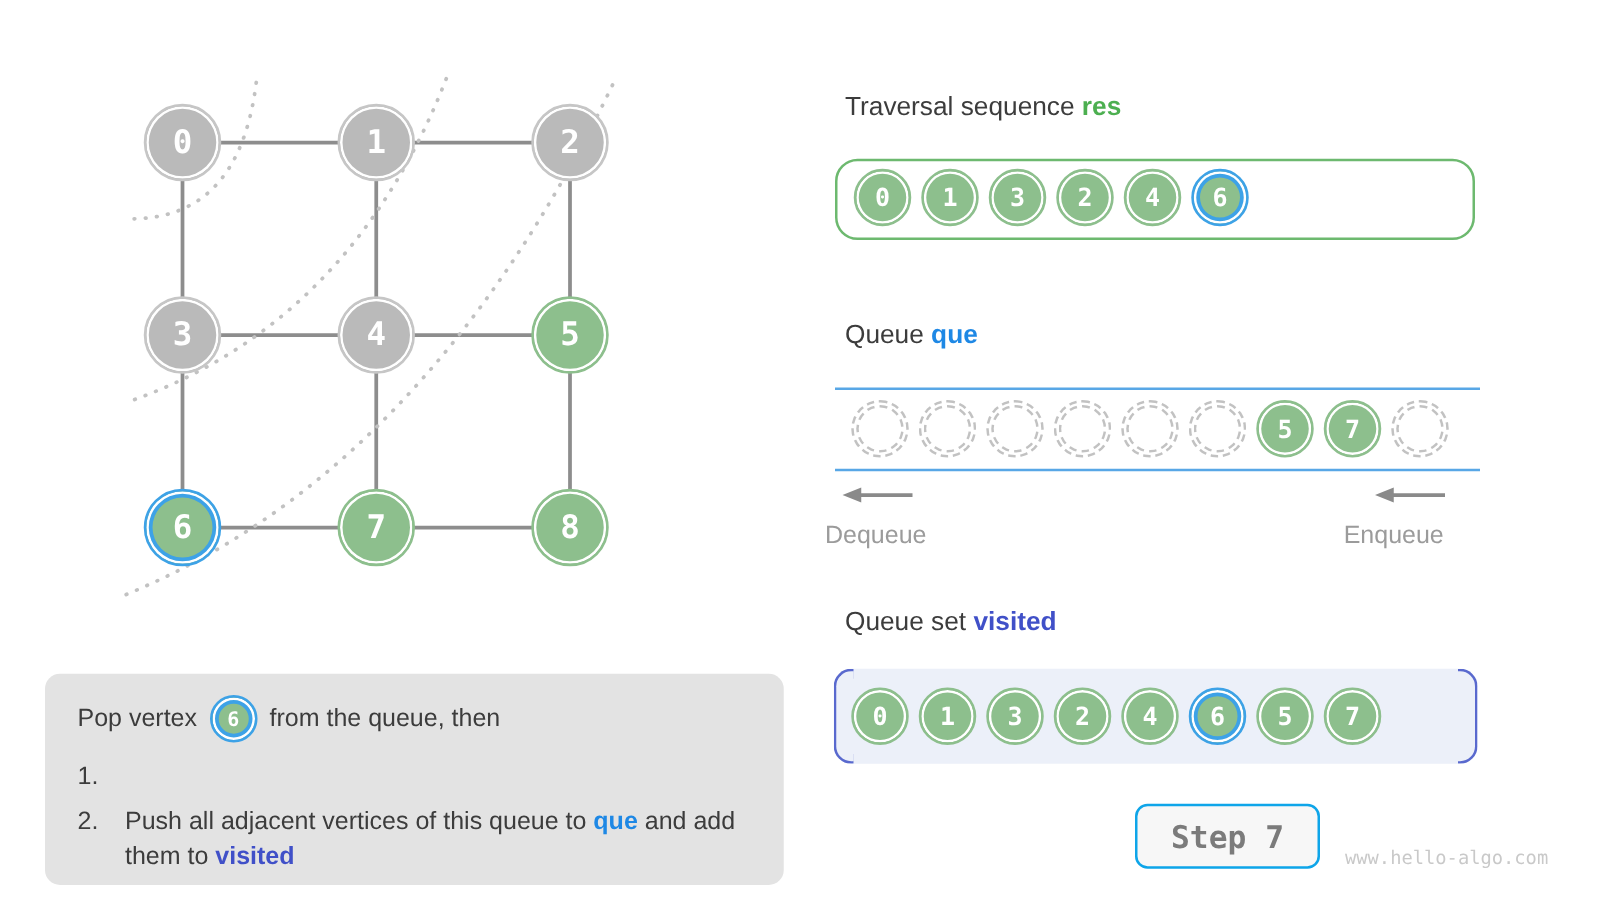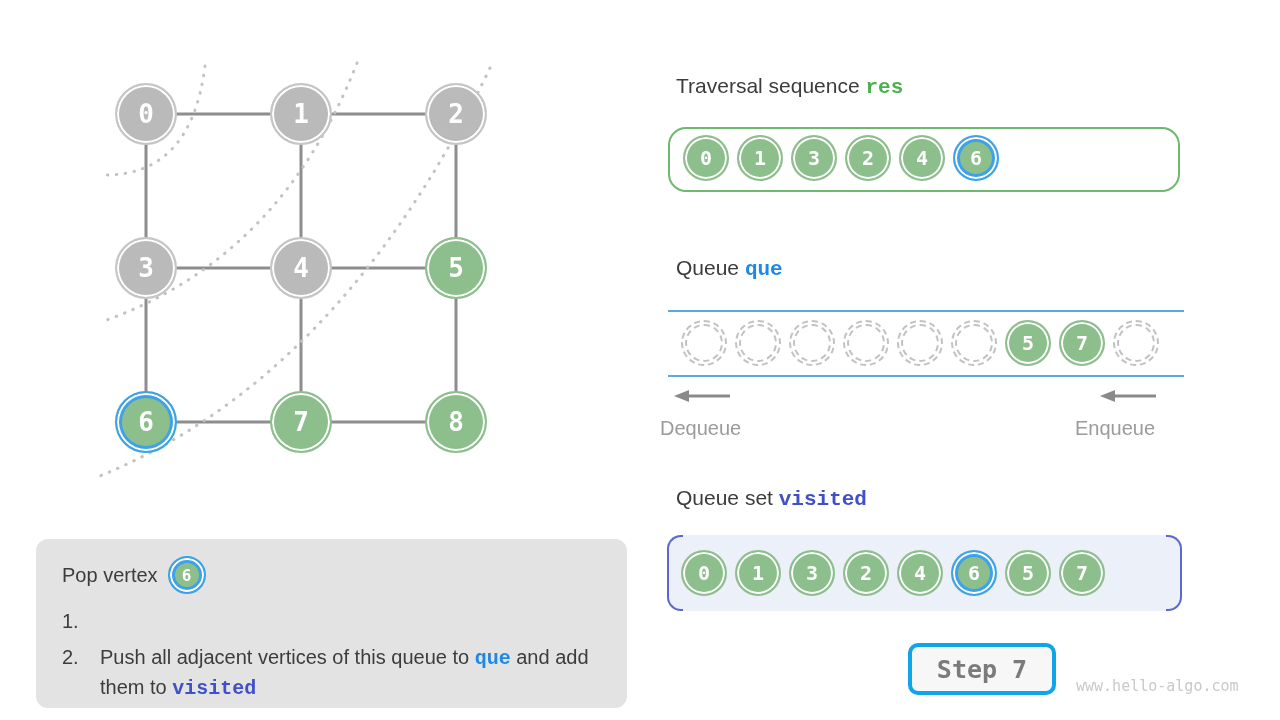--- a/index.html
+++ b/index.html
@@ -19,21 +19,21 @@
   .gray  { background: var(--gray_vertex, #bababa); border: 2px solid #c6c6c6;
            box-shadow: inset 0 0 0 2px #fff; }
   .selected { border: 2px solid var(--selected_blue, #3da2e7);
               box-shadow: inset 0 0 0 2px #fff, inset 0 0 0 5px var(--selected_blue, #3da2e7); }
   .empty { border: 2px dashed #c2c2c2; background: transparent; box-shadow: none; }
   .empty::after { content: ""; position: absolute; inset: 2px; border: 2px dashed #c2c2c2; border-radius: 50%; }
   .crow { display: flex; gap: 8px; }
 
   
   .heading { font-size: 21px; color: var(--text_dark, #3c3c3c); }
-  .code-green, .code-blue, .code-indigo { font-family: Liberation Mono, monospace; font-weight: 700; }
+  .code-green, .code-blue, .code-indigo { font-family: Liberation Sans, sans-serif; font-weight: 700; }
   .code-green  { color: var(--code_green, #4caf50); }
   .code-blue   { color: var(--code_blue, #1e88e5); }
   .code-indigo { color: var(--code_indigo, #4050c8); }
 
   
   .res-box { left: 668px; top: 127px; width: 512px; height: 65px;
              border: 2px solid var(--green_border, #6db96f); border-radius: 18px;
              padding: 6px 0 0 13px; background: #fff; }
 
   
@@ -52,21 +52,21 @@
   .instr { left: 36px; top: 503px; width: 591px; height: 169px; background: var(--panel_bg, #e3e3e3);
            border-radius: 12px; padding: 16px 22px 0 26px; font-size: 20px; color: var(--text_dark, #3c3c3c); margin-top: 36px; }
   .instr-line1 { display: flex; align-items: center; gap: 10px; height: 40px; }
   .steps { margin-top: 12px; }
   .step-row { display: flex; margin-bottom: 8px; line-height: 28px; }
   .step-num { width: 26px; flex: 0 0 auto; }
   .step-text { margin-left: 12px; max-width: 490px; }
 
   
   .step-btn { left: 908px; top: 643px; width: 148px; height: 52px; background: #f7f7f7;
-              border: 4px solid #0ea5e9; border-radius: 10px; display: flex; align-items: center;
+              border: 2px solid #0ea5e9; border-radius: 10px; display: flex; align-items: center;
               justify-content: center; font-family: "DejaVu Sans Mono", monospace; font-weight: 700;
               font-size: 25px; color: #7b7b7b; cursor: pointer; }
   .watermark { left: 1076px; top: 677px; font-family: "DejaVu Sans Mono", monospace;
                font-size: 15px; color: #c9c9c9; }
 
   
   .graph-edge { stroke: var(--edge_gray, #8d8d8d); stroke-width: 3; }
   .arc { fill: none; stroke: #c2c2c2; stroke-width: 3; stroke-dasharray: 0.5 8.5; stroke-linecap: round; }
 </style>
 </head>
@@ -208,20 +208,21 @@
         </div>
       </div>
   </div>
 
   <div class="abs instr">
     <div class="instr-line1">
       <span>Pop vertex</span>
       <span class="circle c38 green selected">
         <span>6</span>
       </span>
+      <span>from the queue, then</span>
     </div>
     <div class="steps" id="instruction-steps">
         <div class="step-row">
           <div class="step-num">1.</div>
         </div>
         <div class="step-row">
           <div class="step-num">2.</div>
           <div class="step-text"><span>Push all adjacent vertices of this queue to </span><span class="code-blue">que</span><span> and add them to </span><span class="code-indigo">visited</span></div>
         </div>
       </div>

